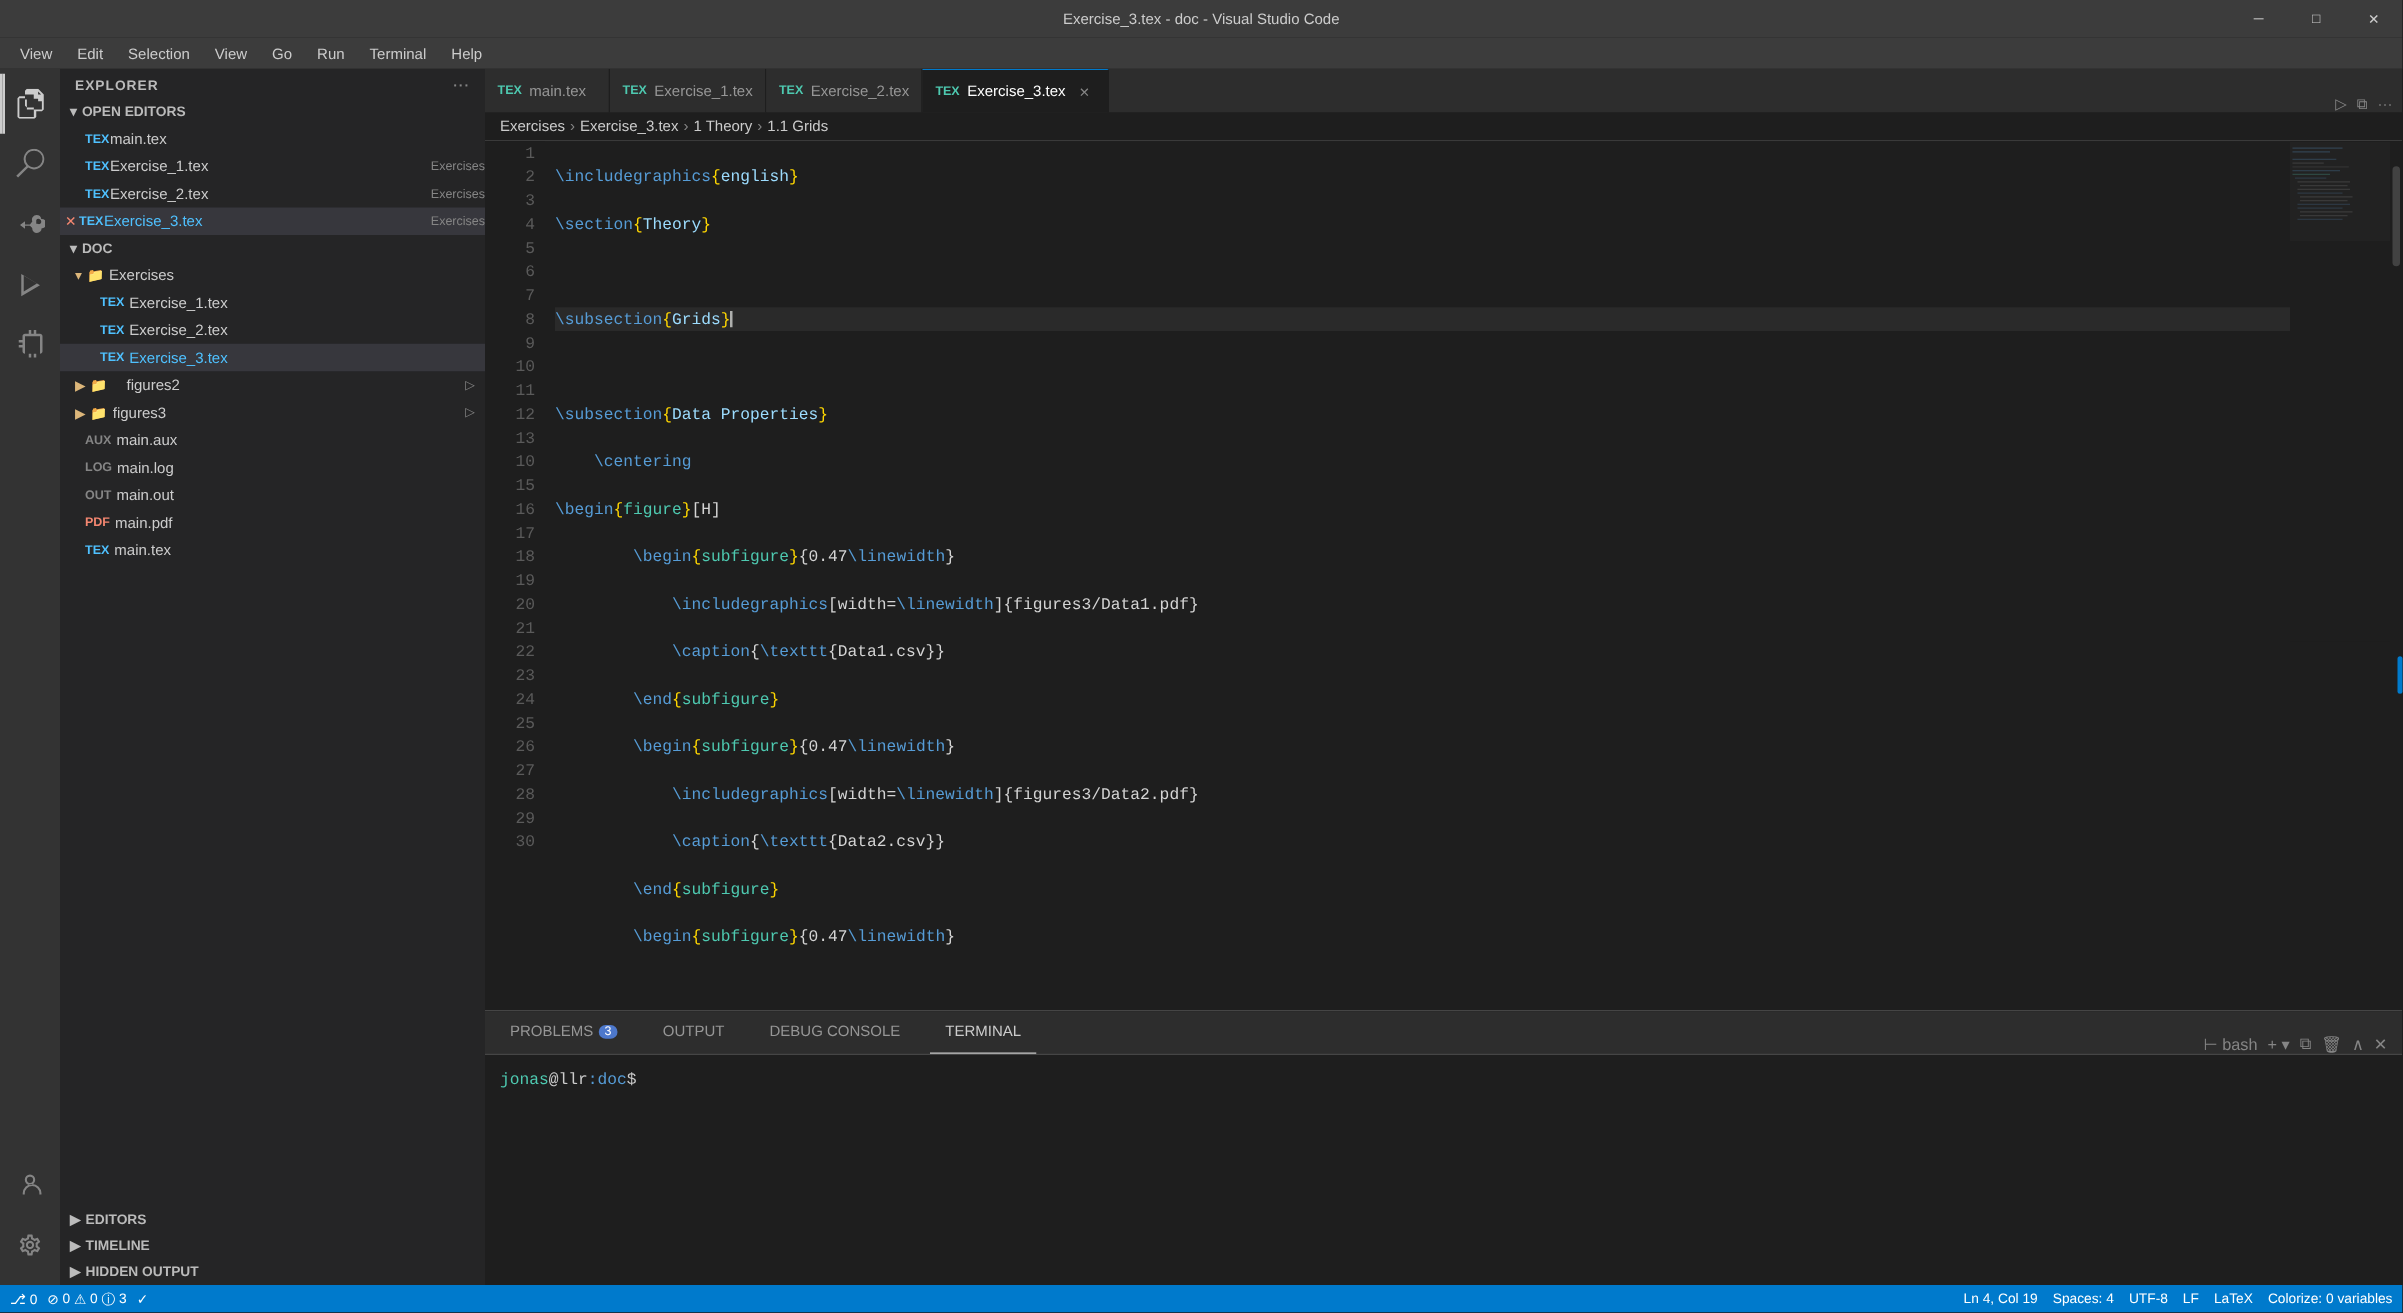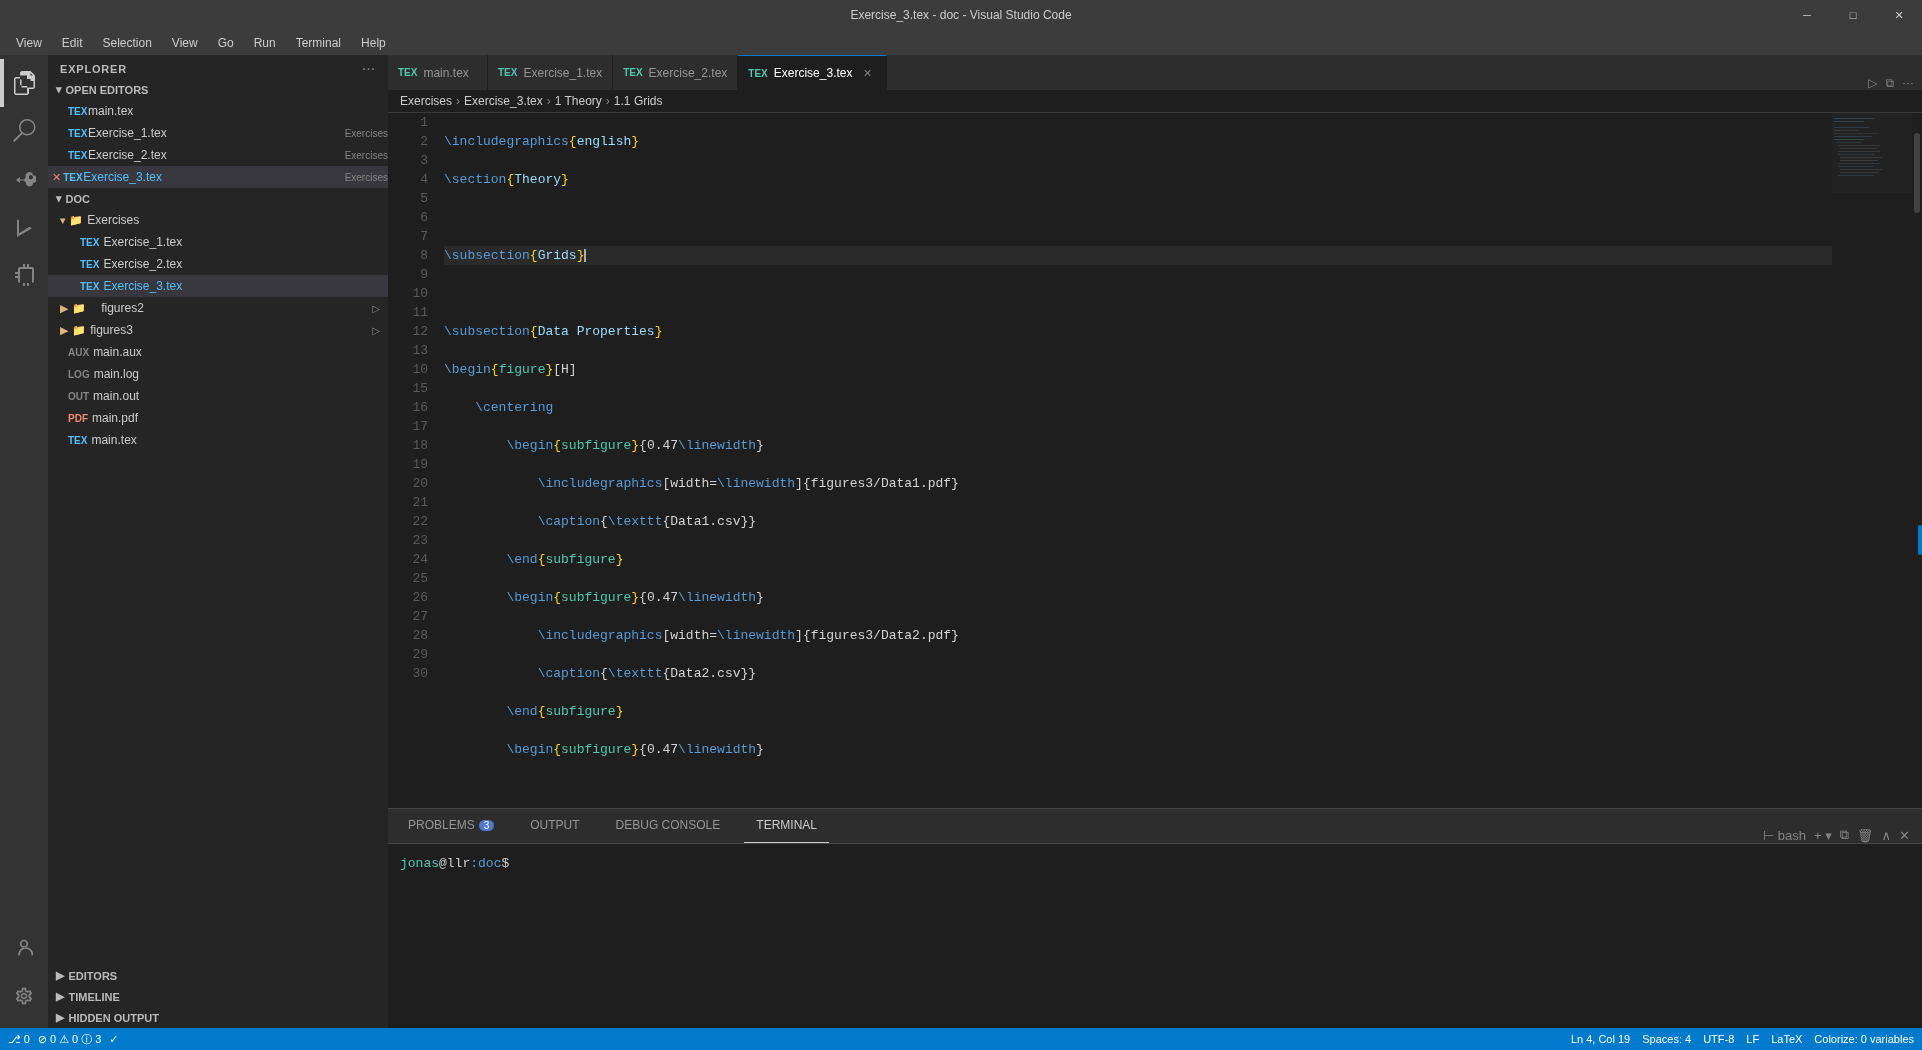--- a/index.html
+++ b/index.html
@@ -364,22 +364,22 @@
           <div>&nbsp;</div>
         </div>
 
         <div id="code-content">
 <div class="line"><span style="color:#569cd6">\includegraphics</span><span style="color:#ffd700">{</span><span style="color:#9cdcfe">english</span><span style="color:#ffd700">}</span></div>
 <div class="line"><span style="color:#569cd6">\section</span><span style="color:#ffd700">{</span><span style="color:#9cdcfe">Theory</span><span style="color:#ffd700">}</span></div>
 <div class="line">&nbsp;</div>
 <div class="line active-line"><span style="color:#569cd6">\subsection</span><span style="color:#ffd700">{</span><span style="color:#9cdcfe">Grids</span><span style="color:#ffd700">}</span><span style="display:inline-block;width:2px;height:13px;background:#aeafad;vertical-align:middle"></span></div>
 <div class="line">&nbsp;</div>
 <div class="line"><span style="color:#569cd6">\subsection</span><span style="color:#ffd700">{</span><span style="color:#9cdcfe">Data Properties</span><span style="color:#ffd700">}</span></div>
+<div class="line"><span style="color:#d4d4d4">    </span><span style="color:#569cd6">\centering</span></div>
 <div class="line"><span style="color:#569cd6">\begin</span><span style="color:#ffd700">{</span><span style="color:#4ec9b0">figure</span><span style="color:#ffd700">}</span><span style="color:#d4d4d4">[H]</span></div>
-<div class="line"><span style="color:#d4d4d4">    </span><span style="color:#569cd6">\centering</span></div>
 <div class="line"><span style="color:#d4d4d4">        </span><span style="color:#569cd6">\begin</span><span style="color:#ffd700">{</span><span style="color:#4ec9b0">subfigure</span><span style="color:#ffd700">}</span><span style="color:#d4d4d4">{0.47</span><span style="color:#569cd6">\linewidth</span><span style="color:#d4d4d4">}</span></div>
 <div class="line"><span style="color:#d4d4d4">            </span><span style="color:#569cd6">\includegraphics</span><span style="color:#d4d4d4">[width=</span><span style="color:#569cd6">\linewidth</span><span style="color:#d4d4d4">]{figures3/Data1.pdf}</span></div>
 <div class="line"><span style="color:#d4d4d4">            </span><span style="color:#569cd6">\caption</span><span style="color:#d4d4d4">{</span><span style="color:#569cd6">\texttt</span><span style="color:#d4d4d4">{Data1.csv}}</span></div>
 <div class="line"><span style="color:#d4d4d4">        </span><span style="color:#569cd6">\end</span><span style="color:#ffd700">{</span><span style="color:#4ec9b0">subfigure</span><span style="color:#ffd700">}</span></div>
 <div class="line"><span style="color:#d4d4d4">        </span><span style="color:#569cd6">\begin</span><span style="color:#ffd700">{</span><span style="color:#4ec9b0">subfigure</span><span style="color:#ffd700">}</span><span style="color:#d4d4d4">{0.47</span><span style="color:#569cd6">\linewidth</span><span style="color:#d4d4d4">}</span></div>
 <div class="line"><span style="color:#d4d4d4">            </span><span style="color:#569cd6">\includegraphics</span><span style="color:#d4d4d4">[width=</span><span style="color:#569cd6">\linewidth</span><span style="color:#d4d4d4">]{figures3/Data2.pdf}</span></div>
 <div class="line"><span style="color:#d4d4d4">            </span><span style="color:#569cd6">\caption</span><span style="color:#d4d4d4">{</span><span style="color:#569cd6">\texttt</span><span style="color:#d4d4d4">{Data2.csv}}</span></div>
 <div class="line"><span style="color:#d4d4d4">        </span><span style="color:#569cd6">\end</span><span style="color:#ffd700">{</span><span style="color:#4ec9b0">subfigure</span><span style="color:#ffd700">}</span></div>
 <div class="line"><span style="color:#d4d4d4">        </span><span style="color:#569cd6">\begin</span><span style="color:#ffd700">{</span><span style="color:#4ec9b0">subfigure</span><span style="color:#ffd700">}</span><span style="color:#d4d4d4">{0.47</span><span style="color:#569cd6">\linewidth</span><span style="color:#d4d4d4">}</span></div>
 

